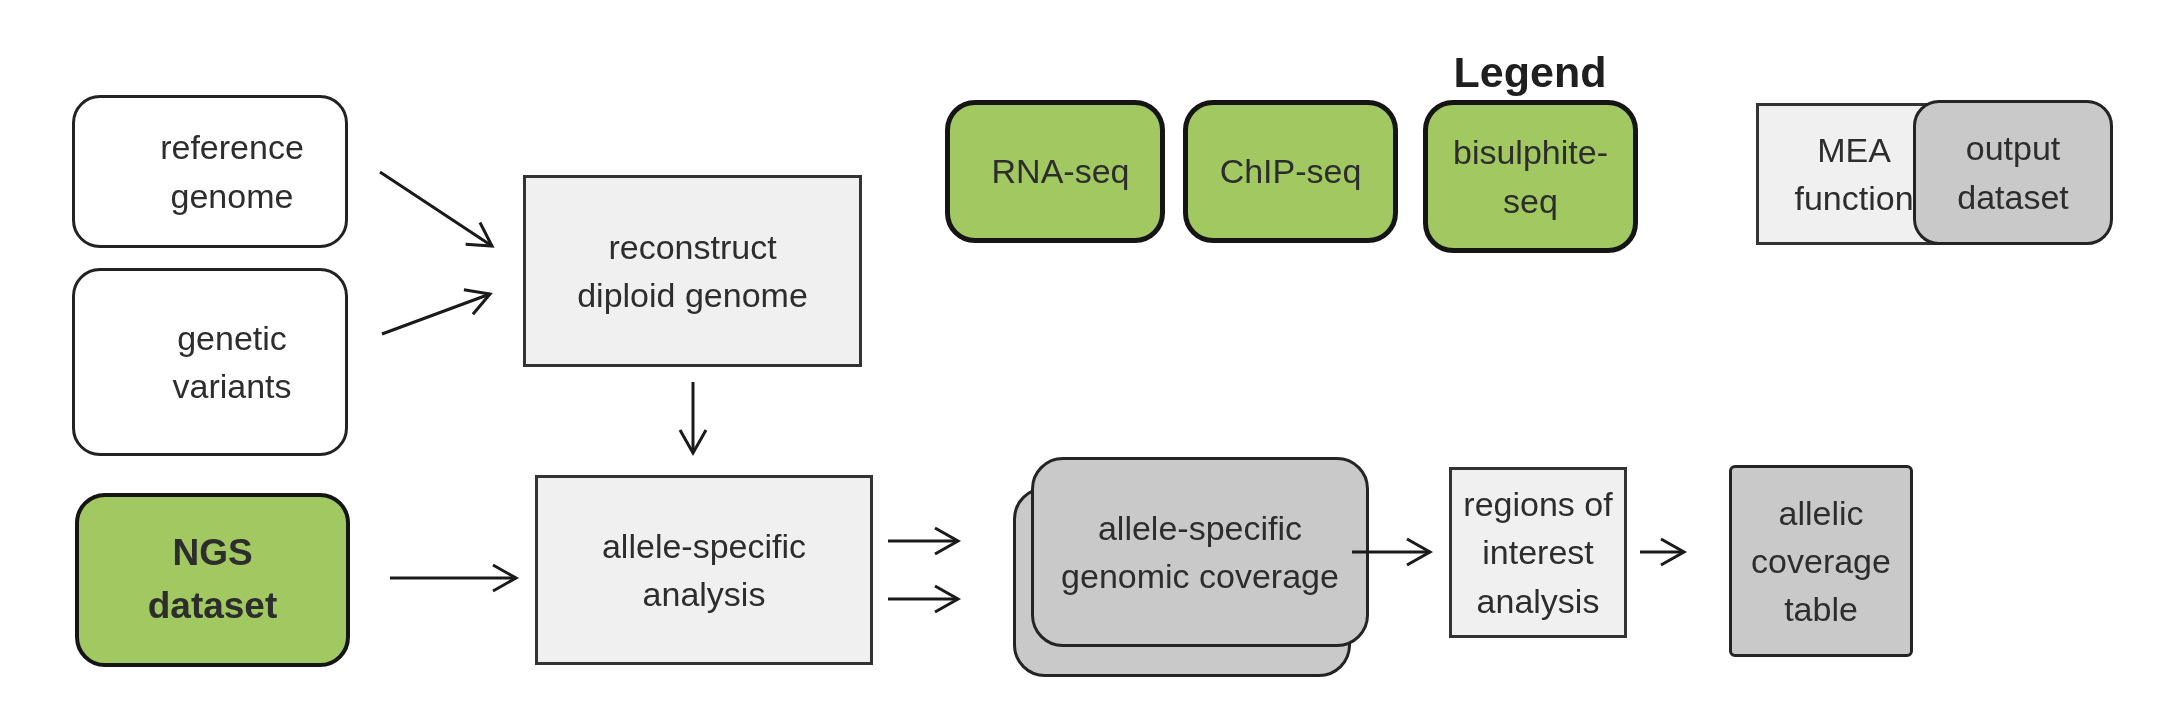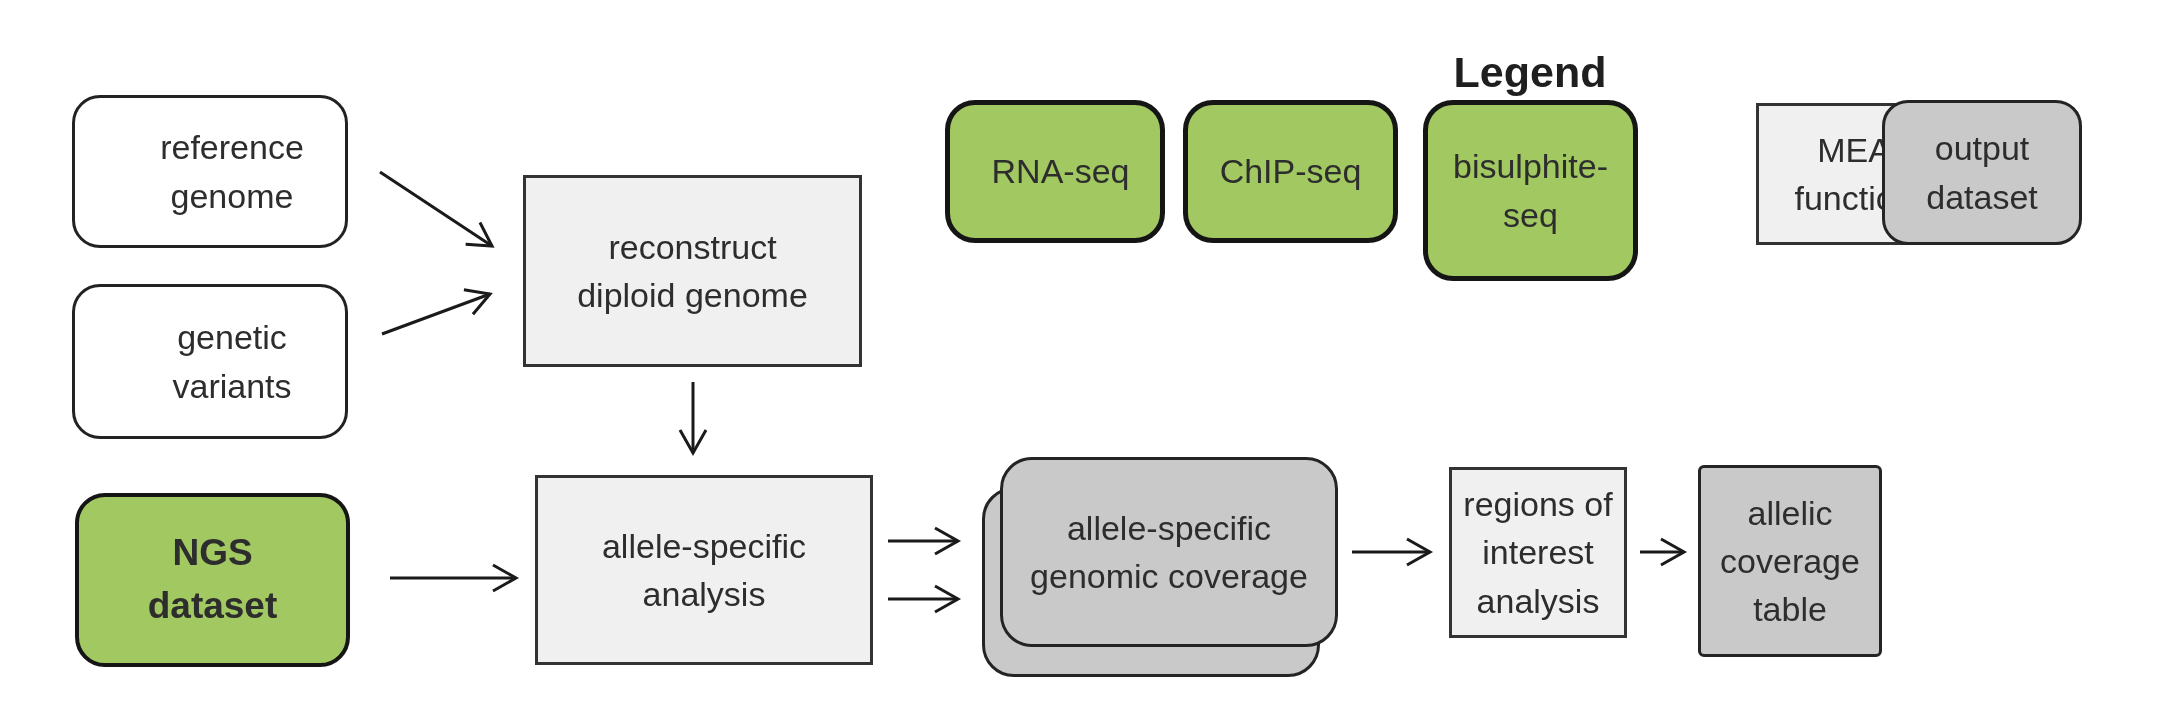--- a/index.html
+++ b/index.html
@@ -32,41 +32,42 @@
   }
   .box-light{
     background:var(--function-gray,#f0f0f0);
     border:3px solid #333333;
     border-radius:0;
   }
   .box-gray{
     background:var(--dataset-gray,#c9c9c9);
     border:3px solid #242424;
     border-radius:32px;
+    margin-left:31px;
   }
   .bold{font-weight:700;}
   #ngs-box{font-size:37px;border-width:4px;}
   #legend-title{
     position:absolute;
     left:1390px;top:48px;width:280px;height:50px;
     font-size:43px;font-weight:700;
     text-align:center;color:#1f1f1f;
     font-family:"Liberation Sans", sans-serif;
   }
   #arrows{position:absolute;left:0;top:0;pointer-events:none;}
 </style>
 </head>
 <body>
 
 <div id="canvas" style="--ngs-green: #a1c861; --dataset-gray: #c9c9c9; --function-gray: #f0f0f0; --border-black: #151515; --text: #2d2d2d;">
 
   <div class="node box-white" style="left:72px;top:95px;width:276px;height:153px;">reference
 genome</div>
 
-  <div class="node box-white" style="left:72px;top:284px;width:276px;height:155px;">genetic
+  <div class="node box-white" style="left:72px;top:268px;width:276px;height:188px;">genetic
 variants</div>
 
   <div id="ngs-box" class="node box-green bold" style="left:75px;top:493px;width:275px;height:174px;">NGS
 dataset</div>
 
   <div class="node box-light" style="left:523px;top:175px;width:339px;height:192px;">reconstruct
 diploid genome</div>
 
   <div class="node box-light" style="left:535px;top:475px;width:338px;height:190px;">allele-specific
 analysis</div>
@@ -82,21 +83,21 @@
   <div class="node box-gray" style="left:1698px;top:465px;width:184px;height:192px;border-radius:6px;">allelic
 coverage
 table</div>
 
   <div id="legend-title">Legend</div>
 
   <div class="node box-green" style="left:945px;top:100px;width:220px;height:143px;padding-left:11px;">RNA-seq</div>
 
   <div class="node box-green" style="left:1183px;top:100px;width:215px;height:143px;">ChIP-seq</div>
 
-  <div class="node box-green" style="left:1423px;top:100px;width:215px;height:181px;">bisulphite-
+  <div class="node box-green" style="left:1423px;top:100px;width:215px;height:153px;">bisulphite-
 seq</div>
 
   <div class="node box-light" style="left:1756px;top:103px;width:196px;height:142px;">MEA
 function</div>
 
   <div class="node box-gray" style="left:1882px;top:100px;width:200px;height:145px;border-radius:26px;">output
 dataset</div>
 
   <svg id="arrows" width="2158" height="708" viewBox="0 0 2158 708">
     <defs>

